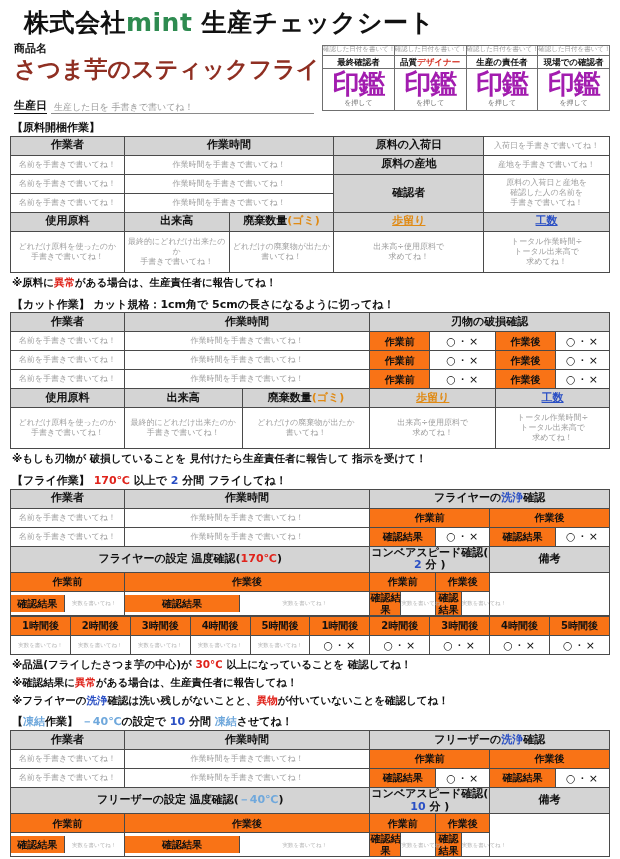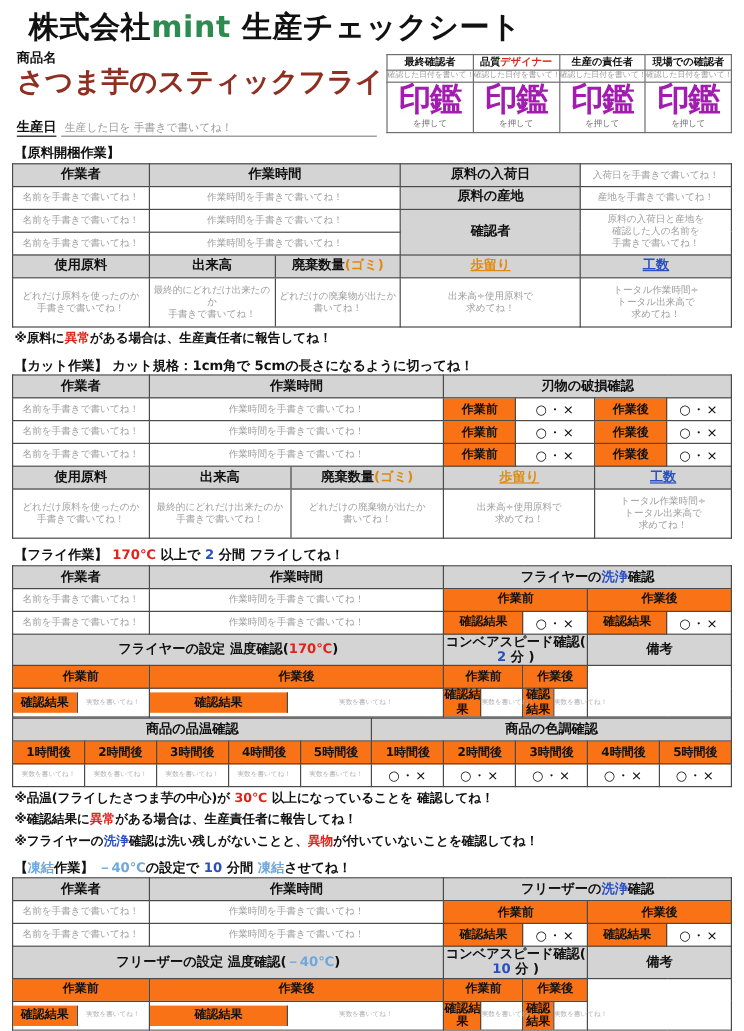--- a/index.html
+++ b/index.html
@@ -117,44 +117,44 @@
       <div class="seisanbi">
         <span class="k">生産日</span>
         <span class="ph">生産した日を 手書きで書いてね！</span>
       </div>
     </div>
 
     <table class="stamps">
       <tbody>
           <tr>
         <td>
+              <div class="st-sub">確認した日付を書いて！</div>
+            </td>
+        <td>
+              <div class="st-sub">確認した日付を書いて！</div>
+            </td>
+        <td>
+              <div class="st-sub">確認した日付を書いて！</div>
+            </td>
+        <td>
+              <div class="st-sub">確認した日付を書いて！</div>
+            </td>
+      </tr>
+      <tr>
+        <td>
               <div class="st-role"><span>最終確認者</span><span class="red"></span></div>
             </td>
         <td>
               <div class="st-role"><span>品質</span><span class="red">デザイナー</span></div>
             </td>
         <td>
               <div class="st-role"><span>生産の責任者</span><span class="red"></span></div>
             </td>
         <td>
               <div class="st-role"><span>現場での確認者</span><span class="red"></span></div>
-            </td>
-      </tr>
-      <tr>
-        <td>
-              <div class="st-sub">確認した日付を書いて！</div>
-            </td>
-        <td>
-              <div class="st-sub">確認した日付を書いて！</div>
-            </td>
-        <td>
-              <div class="st-sub">確認した日付を書いて！</div>
-            </td>
-        <td>
-              <div class="st-sub">確認した日付を書いて！</div>
             </td>
       </tr>
       <tr>
         <td>
           <div class="st-seal">印鑑</div>
           <div class="st-oshite">を押して</div>
         </td>
         <td>
           <div class="st-seal">印鑑</div>
           <div class="st-oshite">を押して</div>
@@ -319,20 +319,21 @@
               </table>
         </td>
         <td class="ph-c tall3" colspan="2" style="white-space:pre-line">出来高÷使用原料で
 求めてね！</td>
         <td class="ph-c tall3" colspan="2" style="white-space:pre-line">トータル作業時間÷
 トータル出来高で
 求めてね！</td>
       </tr>
     </tbody>
       </table>
+    <div class="note">※もしも刃物が 破損していることを 見付けたら生産責任者に報告して 指示を受けて！</div>
   </div>
 
   <div class="sec">
     <div class="sec-h"><span>【フライ作業】</span> <span class="red">170℃</span><span> 以上で </span><span class="blue">2</span><span> 分間 フライしてね！</span></div>
 
     <table class="grid">
       <colgroup>
         <col style="width:19%">
           <col style="width:41%">
           <col style="width:11%">
@@ -424,24 +425,20 @@
           <col style="width:10%">
           <col style="width:10%">
           <col style="width:10%">
         <col style="width:10%">
           <col style="width:10%">
           <col style="width:10%">
           <col style="width:10%">
           <col style="width:10%">
       </colgroup>
       <tbody>
-          <tr>
-        <td class="hd" colspan="5">商品の品温確認</td>
-        <td class="hd" colspan="5">商品の色調確認</td>
-      </tr>
       <tr>
         <td class="hd-s">1時間後</td>
         <td class="hd-s">2時間後</td>
         <td class="hd-s">3時間後</td>
         <td class="hd-s">4時間後</td>
         <td class="hd-s">5時間後</td>
         <td class="hd-s">1時間後</td>
         <td class="hd-s">2時間後</td>
         <td class="hd-s">3時間後</td>
         <td class="hd-s">4時間後</td>

